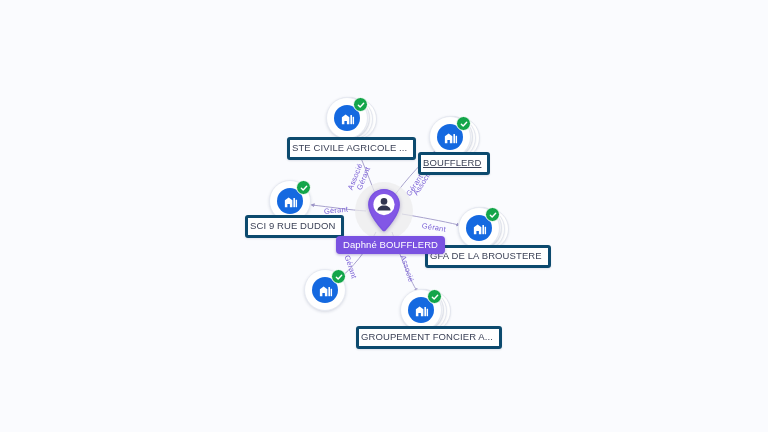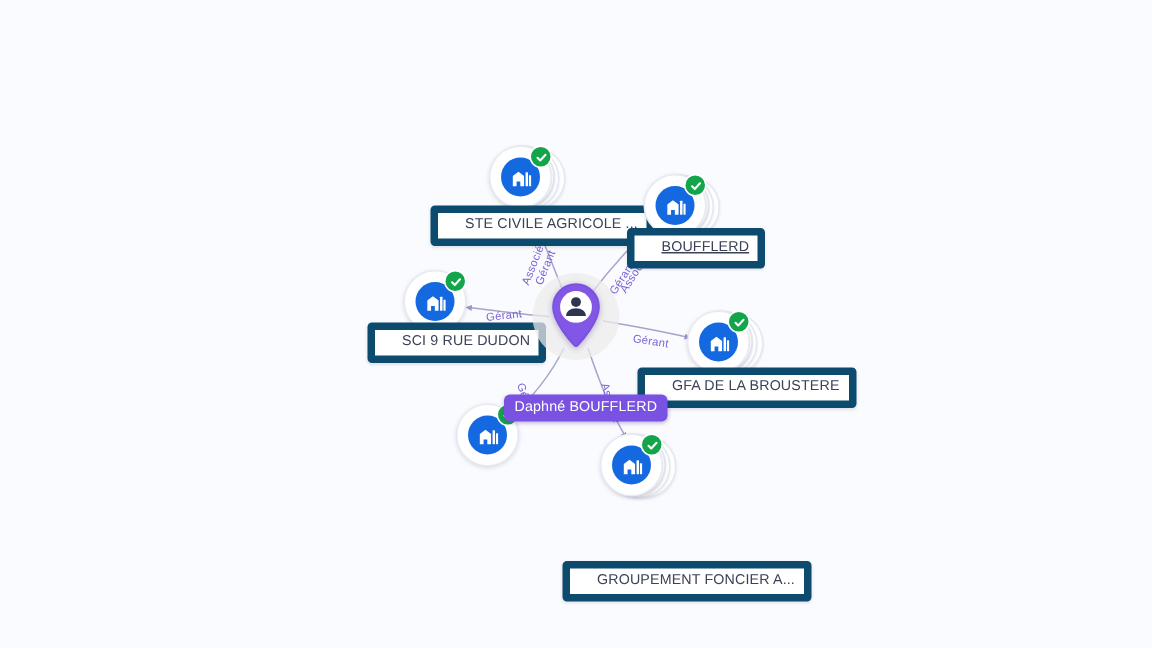--- a/index.html
+++ b/index.html
@@ -78,27 +78,27 @@
     background:#13a54a;
     border:1.5px solid #ffffff;
     display:flex;align-items:center;justify-content:center;
   }
   .verified svg{display:block;}
 
   
   .node-caption{
     position:absolute;
     background:#ffffff;
-    border:5px solid #0c4a6e;
+    border:3px solid #0c4a6e;
     border-radius:3px;
     box-shadow:0 1px 2px rgba(40,50,90,.12);
     font-size:9.5px;
     color:#3d4croll;
     color:#3c4257;
-    padding:3px 6px 4px 18px;
+    padding:3px 6px 4px 2px;
     white-space:nowrap;
     line-height:1.1;
     cursor:pointer;
     letter-spacing:.1px;
   }
 
   
   .halo{
     position:absolute;
     left:-29px;top:-30px;
@@ -281,30 +281,30 @@
           </svg>
         </div>
         <div class="verified">
           <svg width="8" height="8" viewBox="0 0 24 24" fill="none" stroke="#ffffff" stroke-width="4.2" stroke-linecap="round" stroke-linejoin="round">
             <path d="M4 12.5 L9.5 18 L20 6.5"></path>
           </svg>
         </div>
       </div>
     </div>
   </div>
-  <div class="node-caption" style="left:375px;top:326px;margin-top:48px;">GROUPEMENT FONCIER A...</div>
+  <div class="node-caption" style="left:356px;top:326px;">GROUPEMENT FONCIER A...</div>
 
   <div class="node" style="left:384px;top:212px;">
     <div class="halo"></div>
     <div class="pin">
       <svg width="34" height="46" viewBox="0 0 34 46" xmlns="http://www.w3.org/2000/svg">
         <path d="M17 1.6C8.5 1.6 1.8 8.3 1.8 16.7c0 10.2 12.1 23.3 14.2 25.5a1.4 1.4 0 0 0 2 0c2.1-2.2 14.2-15.3 14.2-25.5C32.2 8.3 25.5 1.6 17 1.6z" fill="#8257e6" stroke="#7a52e1" stroke-width="1.4"></path>
         <circle cx="17" cy="16.6" r="10.6" fill="#ffffff"></circle>
         <g fill="#2f3550">
           <circle cx="17" cy="13.4" r="3.3"></circle>
           <path d="M10.4 22.6c0-3.1 3-5.1 6.6-5.1s6.6 2 6.6 5.1z"></path>
         </g>
       </svg>
     </div>
   </div>
-  <div class="person-caption" style="left:336px;top:236px;margin-top:27px;">Daphné BOUFFLERD</div>
+  <div class="person-caption" style="left:336px;top:236px;">Daphné BOUFFLERD</div>
 
 </div>
 
 </body></html>

